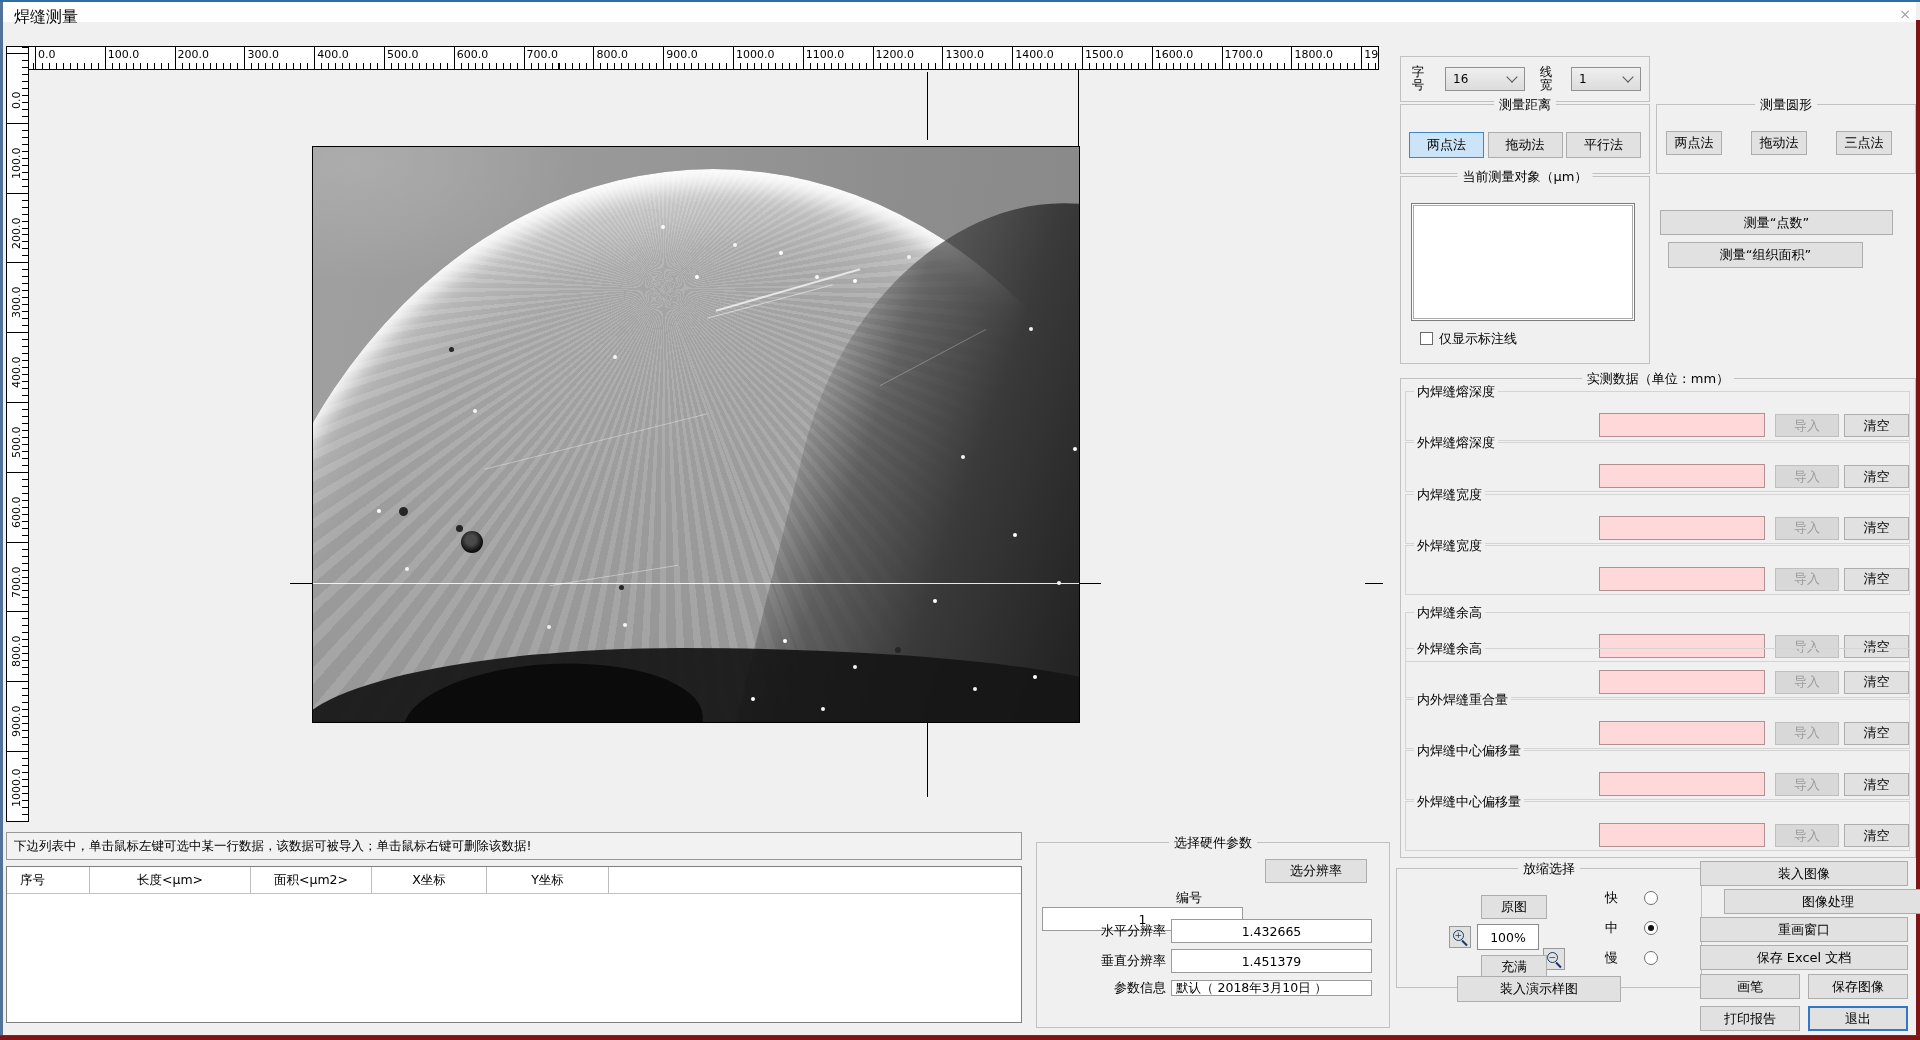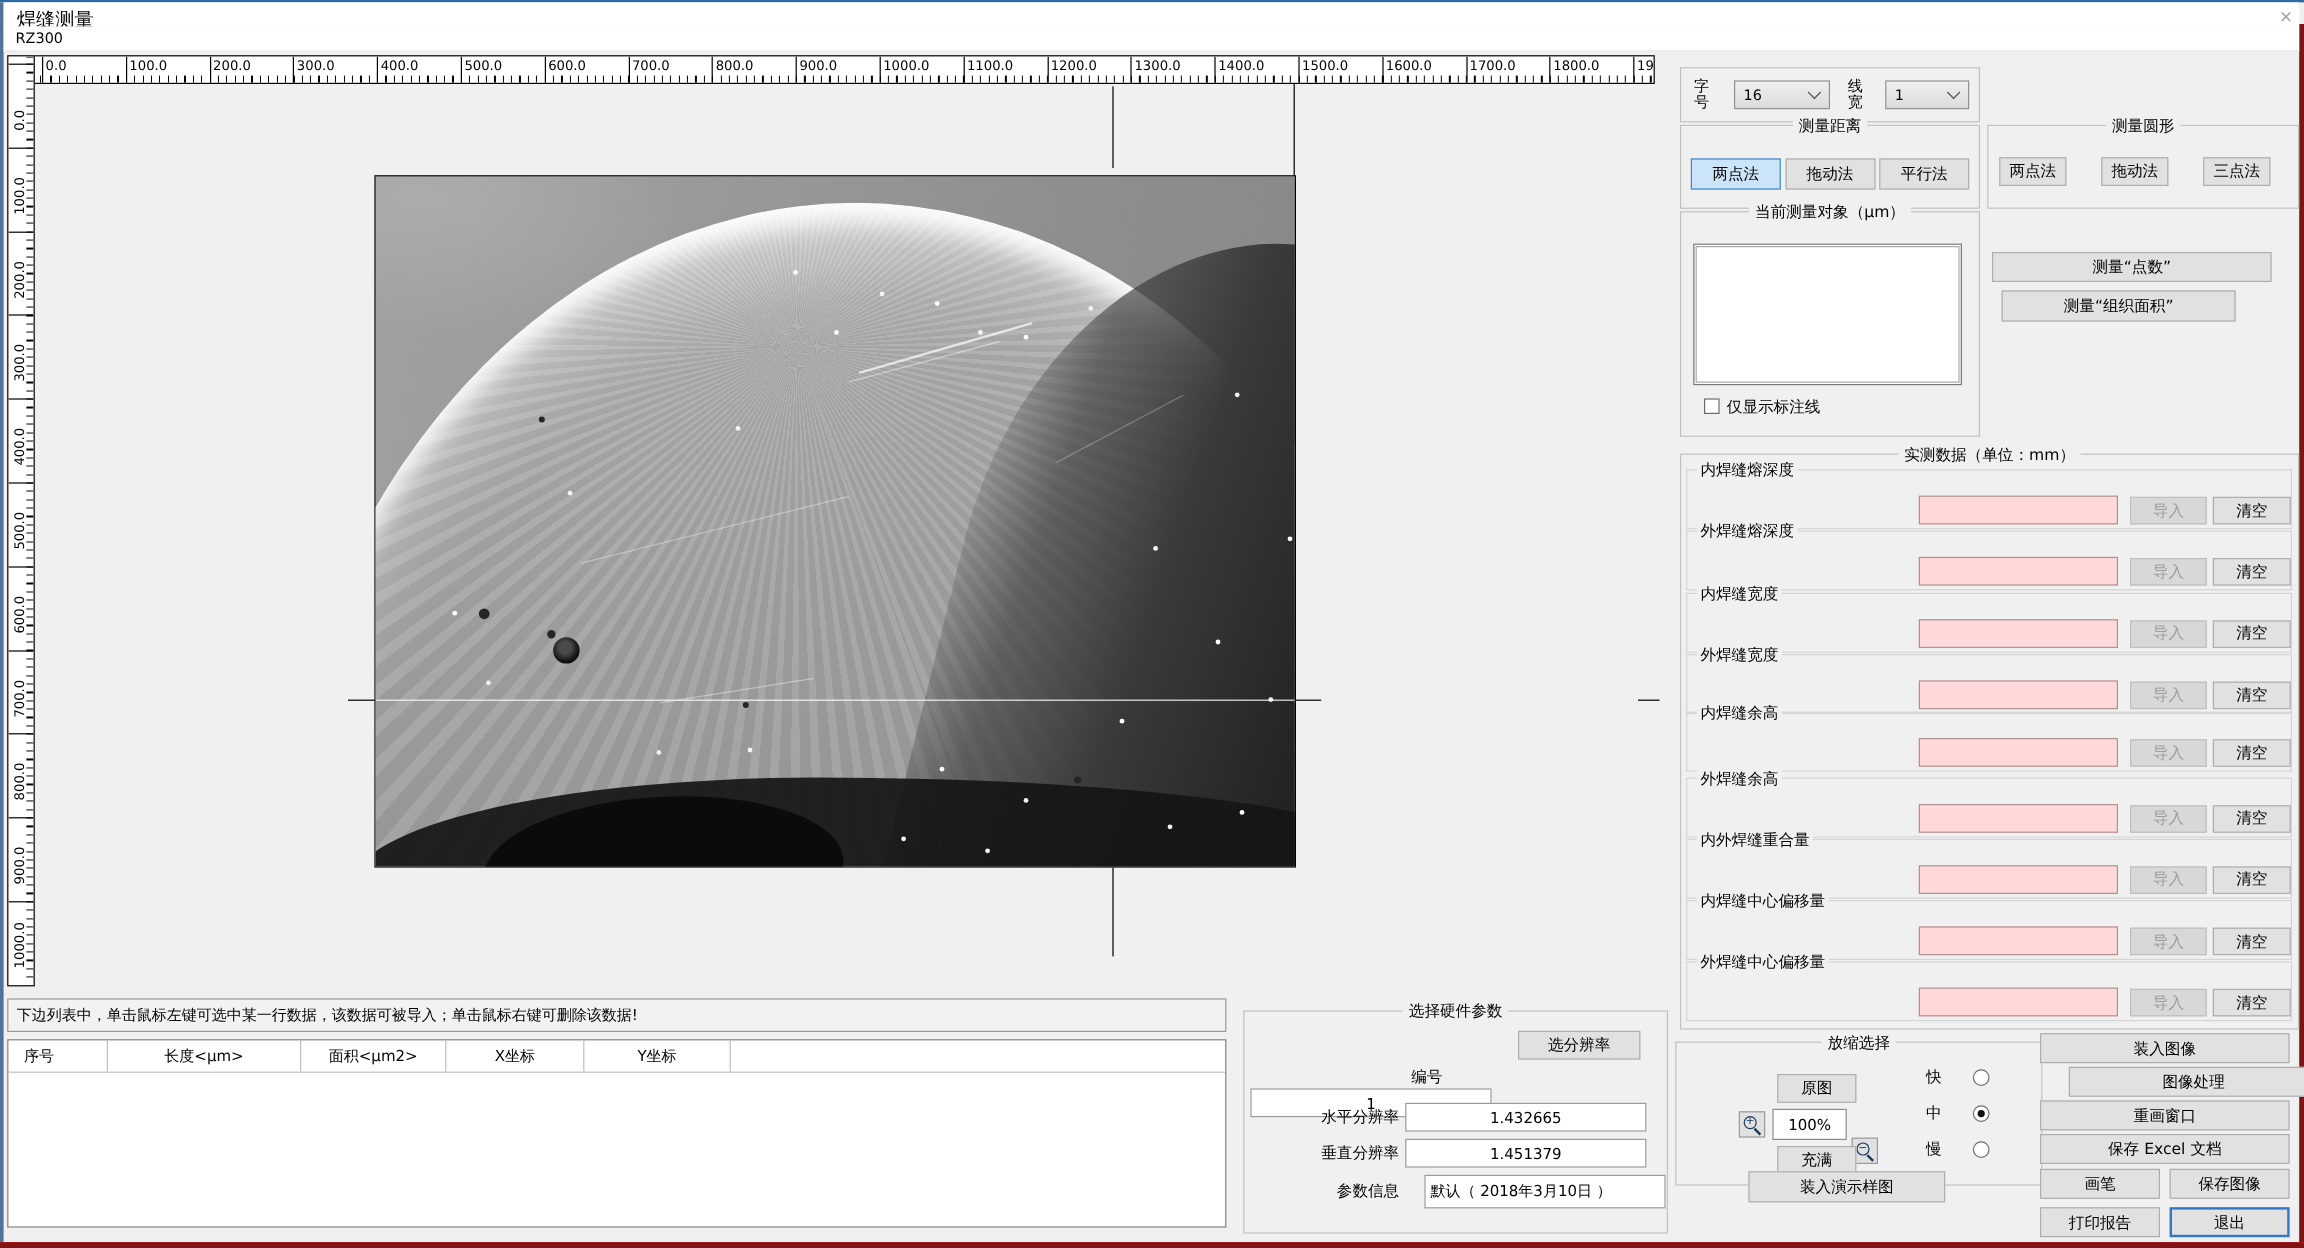--- a/index.html
+++ b/index.html
@@ -86,40 +86,37 @@
   .datatable{left:6px;top:866px;width:1016px;height:157px;background:#fff;border:1px solid #7f7f7f;box-sizing:border-box;}
   .thead{display:flex;height:26px;border-bottom:1px solid #c0c0c0;}
   .th{border-right:1px solid #bdbdbd;font-size:12.5px;display:flex;align-items:center;justify-content:center;box-sizing:border-box;}
   .th.first{justify-content:flex-start;padding-left:13px;}
   .th.filler{flex:1;border-right:none;}
   
   .hw-row{position:absolute;display:flex;align-items:center;}
   .hw-label{width:124px;text-align:right;padding-right:5px;font-size:13px;}
   .hw-value{width:201px;height:24px;background:#fff;border:1px solid #9a9a9a;box-sizing:border-box;
             display:flex;align-items:center;justify-content:center;font-size:12.5px;}
-  .hw-value.left{justify-content:flex-start;padding-left:4px;height:28px;margin-left:16px;}
+  .hw-value.left{justify-content:flex-start;padding-left:4px;height:16px;}
   .speed-row{position:absolute;display:flex;align-items:center;}
   .speed-label{font-size:13px;margin-right:26px;}
 </style>
 </head>
 <body>
 
 <div id="app">
 
   <div class="abs win-top"></div>
   <div class="abs win-left"></div>
   <div class="abs desk-bottom"></div>
   <div class="abs desk-right"></div>
 
   <div class="abs titlebar">
     <div class="abs title-text">焊缝测量</div>
     <div class="abs close-btn">×</div>
-  </div>
-  <div class="abs menubar">
-    <div class="abs menu-item">RZ300</div>
   </div>
 
   <div class="abs hruler">
       <div class="hminor"></div>
       <div class="htick" style="left: 6px;"></div>
       <span class="hlab" style="left: 9px;">0.0</span>
       <div class="htick" style="left: 75.8px;"></div>
       <span class="hlab" style="left: 78.8px;">100.0</span>
       <div class="htick" style="left: 145.6px;"></div>
       <span class="hlab" style="left: 148.6px;">200.0</span>
@@ -274,21 +271,21 @@
     <input class="pink-input abs" style="left: 193px; top: 21px; width: 166px; height: 24px;" readonly="">
     <div class="btn disabled abs" style="left:369px;top:22px;width:64px;height:23px;">导入</div>
     <div class="btn abs" style="left:438px;top:22px;width:65px;height:23px;">清空</div>
   </div>
         <div class="md-row" style="top: 165.9px;">
     <span class="md-label">外焊缝宽度</span>
     <input class="pink-input abs" style="left: 193px; top: 21px; width: 166px; height: 24px;" readonly="">
     <div class="btn disabled abs" style="left:369px;top:22px;width:64px;height:23px;">导入</div>
     <div class="btn abs" style="left:438px;top:22px;width:65px;height:23px;">清空</div>
   </div>
-        <div class="md-row" style="top: 214px; text-decoration: underline;">
+        <div class="md-row" style="top: 233px; text-decoration: underline;">
     <span class="md-label">内焊缝余高</span>
     <input class="pink-input abs" style="left: 193px; top: 21px; width: 166px; height: 24px;" readonly="">
     <div class="btn disabled abs" style="left:369px;top:22px;width:64px;height:23px;">导入</div>
     <div class="btn abs" style="left:438px;top:22px;width:65px;height:23px;">清空</div>
   </div>
         <div class="md-row" style="top: 268.5px;">
     <span class="md-label">外焊缝余高</span>
     <input class="pink-input abs" style="left: 193px; top: 21px; width: 166px; height: 24px;" readonly="">
     <div class="btn disabled abs" style="left:369px;top:22px;width:64px;height:23px;">导入</div>
     <div class="btn abs" style="left:438px;top:22px;width:65px;height:23px;">清空</div>

